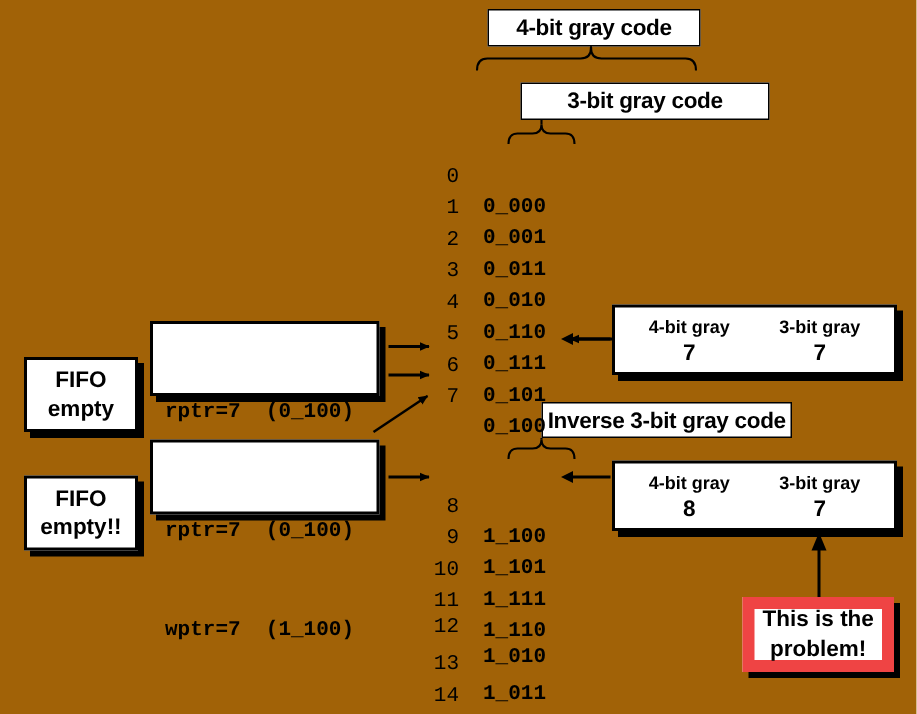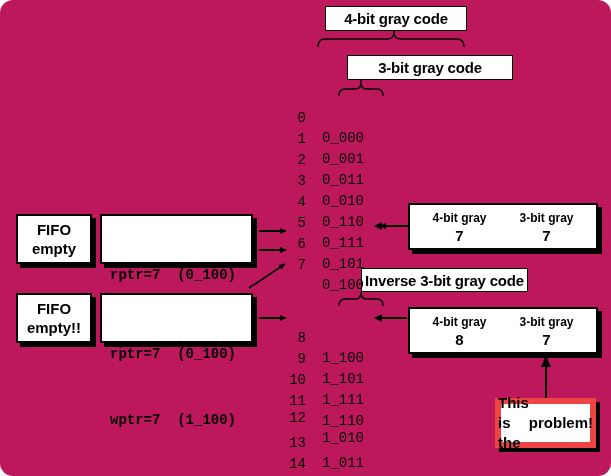--- a/index.html
+++ b/index.html
@@ -4,24 +4,23 @@
 <style>
   html, body {
     margin: 0;
     padding: 0;
     background: #ffffff;
   }
   #canvas {
     position: relative;
     width: 611px;
     height: 476px;
-    background: #be185d;
+    background: #a16207;
     font-family: "Liberation Sans", sans-serif;
     overflow: hidden;
-    border-radius: 13px;
   }
 
   .label-box {
     position: absolute;
     background: #ffffff;
     border: 1px solid #000000;
     box-sizing: border-box;
     font-weight: bold;
     font-size: 15px;
     color: #000000;
@@ -48,37 +47,39 @@
   .code-index {
     position: absolute;
     width: 24px;
     text-align: right;
     left: 0;
   }
   .code-value {
     position: absolute;
     left: 40px;
     text-align: right;
+    font-weight: bold;
   }
 
   
   .fifo-state {
     position: absolute;
     background: #ffffff;
     border: 2px solid #000000;
     box-shadow: 4px 4px 0 #000000;
     box-sizing: border-box;
     display: flex;
     flex-direction: column;
     align-items: center;
     justify-content: center;
     font-weight: bold;
     font-size: 15px;
     line-height: 19px;
     color: #000000;
+    margin-top: 24px;
   }
 
   .ptr-box {
     position: absolute;
     background: #ffffff;
     border: 2px solid #000000;
     box-shadow: 4px 4px 0 #000000;
     box-sizing: border-box;
     font-family: "Liberation Mono", monospace;
     font-size: 14px;
@@ -111,25 +112,25 @@
     white-space: nowrap;
   }
   .compare-cell.value {
     font-size: 15px;
     line-height: 18px;
   }
 
   .problem-box {
     position: absolute;
     background: #ffffff;
-    border: 6px solid #ef4444;
+    border: 8px solid #ef4444;
     box-shadow: 4px 4px 0 #000000;
     box-sizing: border-box;
     display: flex;
-    flex-direction: row;
+    flex-direction: column;
     align-items: center;
     justify-content: center;
     font-weight: bold;
     font-size: 15px;
     line-height: 20px;
     color: #000000;
   }
 
   svg.overlay {
     position: absolute;

